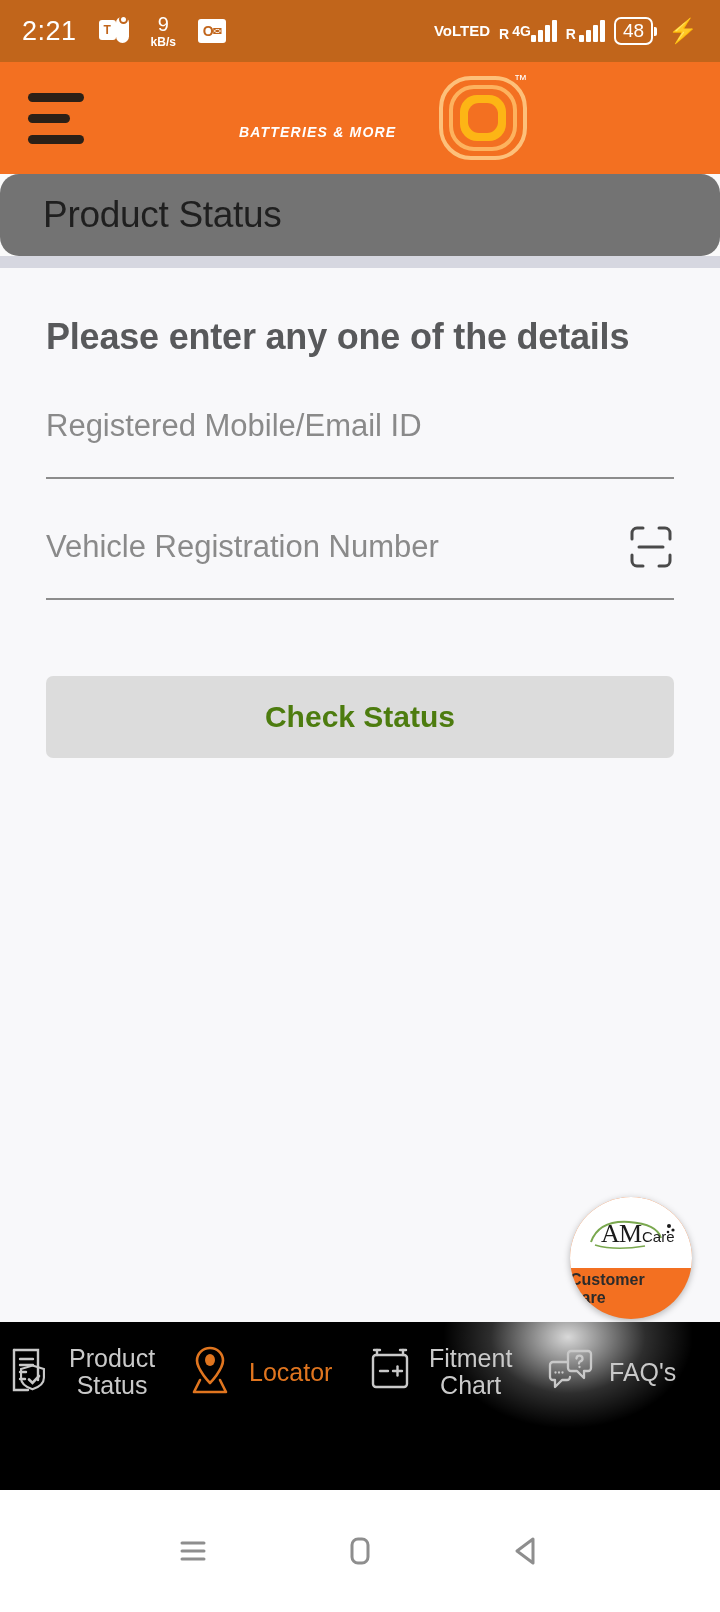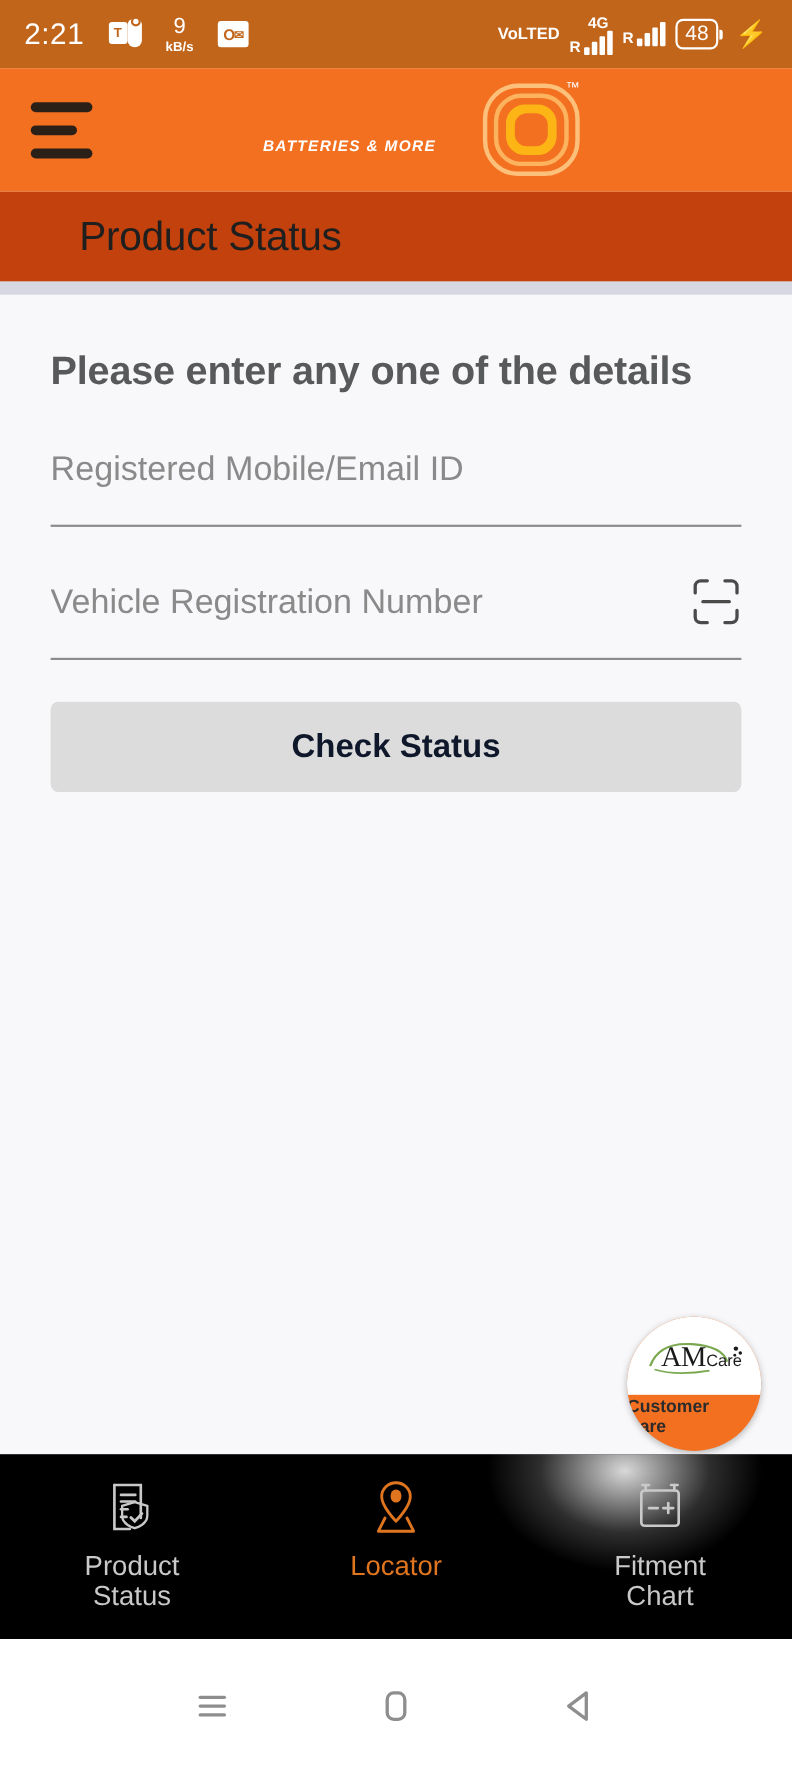--- a/index.html
+++ b/index.html
@@ -88,21 +88,21 @@
   }
   .logo-word .w1 { color: #ffffff; }
   .logo-word .w2 { color: #ffffff; }
   .logo-tag {
     position: absolute; left: 44px; top: 54px;
     color: #ffffff; font-size: 14px; font-weight: bold; font-style: italic; letter-spacing: 1.2px;
   }
 
   
   .page-title-bar {
-    height: 82px; background: #c2410c; display: flex; align-items: center; padding: 0 72px;
+    height: 82px; background: #737373; display: flex; align-items: center; padding: 0 43px; border-radius: 19px;
   }
   .page-title { font-size: 37px; color: #1f1f1f; font-weight: 400; letter-spacing: -.3px; }
   .divider-thick { height: 12px; background: #d6d7e0; }
 
   
   .content { background: #f8f8fa; padding: 0 46px; height: 1059px; position: relative; }
   .form-head {
     font-size: 36px; font-weight: bold; color: #58595b; line-height: 1.18;
     padding-top: 48px; letter-spacing: -.2px;
   }
@@ -113,22 +113,22 @@
   .field:first-of-type { margin-top: 32px; }
   .field input {
     border: none; outline: none; background: transparent;
     font-size: 31px; color: #6f6f6f; width: 100%;
     font-family: "Liberation Sans", sans-serif;
   }
   .field input::placeholder { color: #8a8a8a; opacity: 1; }
   .field-ic { position: absolute; right: 0; top: 50%; transform: translateY(-50%); cursor: pointer; }
 
   .check-btn {
-    margin-top: 38px; height: 82px; background: #dcdcdc; border: none; border-radius: 7px;
-    width: 100%; color: #0f172a; font-size: 30px; font-weight: bold; cursor: pointer;
+    margin-top: 76px; height: 82px; background: #dcdcdc; border: none; border-radius: 7px;
+    width: 100%; color: #4d7c0f; font-size: 30px; font-weight: bold; cursor: pointer;
     font-family: "Liberation Sans", sans-serif;
   }
 
   
   .care-fab {
     position: absolute; right: 28px; bottom: 8px;
     width: 122px; height: 122px; border-radius: 50%;
     background: #f37021; overflow: hidden; cursor: pointer;
     box-shadow: 0 2px 7px rgba(0,0,0,.28);
   }
@@ -147,21 +147,21 @@
     position: absolute; left: 0; bottom: 122px; width: 720px; height: 168px;
     background: #000000; display: flex; align-items: flex-start; padding-top: 20px;
     overflow: hidden;
   }
   .glow {
     position: absolute; right: 22px; top: -80px; width: 260px; height: 190px;
     background: radial-gradient(ellipse at center, rgba(255,255,255,.85) 0%, rgba(255,255,255,.18) 42%, rgba(255,255,255,0) 68%);
     pointer-events: none;
   }
   .nav-item {
-    flex: 1; display: flex; flex-direction: column; align-items: center; gap: 9px;
+    flex: 1; display: flex; flex-direction: row; align-items: center; gap: 9px;
     cursor: pointer; position: relative; z-index: 2;
   }
   .nav-label {
     font-size: 25px; color: #c9c9c9; text-align: center; line-height: 1.08;
   }
   .nav-item.active .nav-label { color: #e0751f; }
 
   
   .androidnav {
     position: absolute; left: 0; bottom: 0; width: 720px; height: 122px;
@@ -190,21 +190,21 @@
       <div class="outlook-ic">O<span style="font-size:11px">✉</span></div>
     </div>
 
     <div class="sb-right">
       <div class="volte">
         <span>Vo</span>
         <span>LTED</span>
       </div>
       <div class="sig-group">
         <span class="roam">R</span>
-        <div style="display:flex;flex-direction:column;align-items:center;">
+        <div style="display:flex;align-items:center;">
           <span class="net-label" style="margin-bottom:0">4G</span>
           <div class="bars">
               <i></i>
               <i></i>
               <i></i>
               <i></i>
             </div>
         </div>
       </div>
       <div class="sig-group">
@@ -338,20 +338,36 @@
           <path d="M33 29h9"></path>
             <path d="M37.5 24.5v9"></path>
         </g>
       </svg>
       <div class="nav-label">
         <div>Fitment</div>
         <div>Chart</div>
       </div>
     </div>
 
+    <div class="nav-item">
+      <svg width="60" height="60" viewBox="0 0 60 60">
+        <g fill="none" stroke="#c9c9c9" stroke-width="2.3" stroke-linecap="round" stroke-linejoin="round">
+          <path d="M31 9h17a3 3 0 0 1 3 3v14a3 3 0 0 1-3 3h-4v7l-7-7h-6a3 3 0 0 1-3-3V12a3 3 0 0 1 3-3z"></path>
+          <path d="M27 20H13a3 3 0 0 0-3 3v12a3 3 0 0 0 3 3h2v7l7-7h5a3 3 0 0 0 3-3"></path>
+          <path d="M15.5 30.5h.01"></path>
+            <path d="M19 30.5h.01"></path>
+            <path d="M22.5 30.5h.01"></path>
+          <path d="M36.5 16.5a3 3 0 1 1 3.5 3c-.9.4-1 1-1 2"></path>
+            <path d="M39.5 25h.01"></path>
+        </g>
+      </svg>
+      <div class="nav-label">
+        <div>FAQ's</div>
+      </div>
+    </div>
   </div>
 
   <div class="androidnav">
     <svg class="and-btn" width="44" height="44" viewBox="0 0 44 44">
       <g stroke="#8e8e8e" stroke-width="3" stroke-linecap="round">
         <path d="M11 14h22"></path>
           <path d="M11 22h22"></path>
           <path d="M11 30h22"></path>
       </g>
     </svg>

